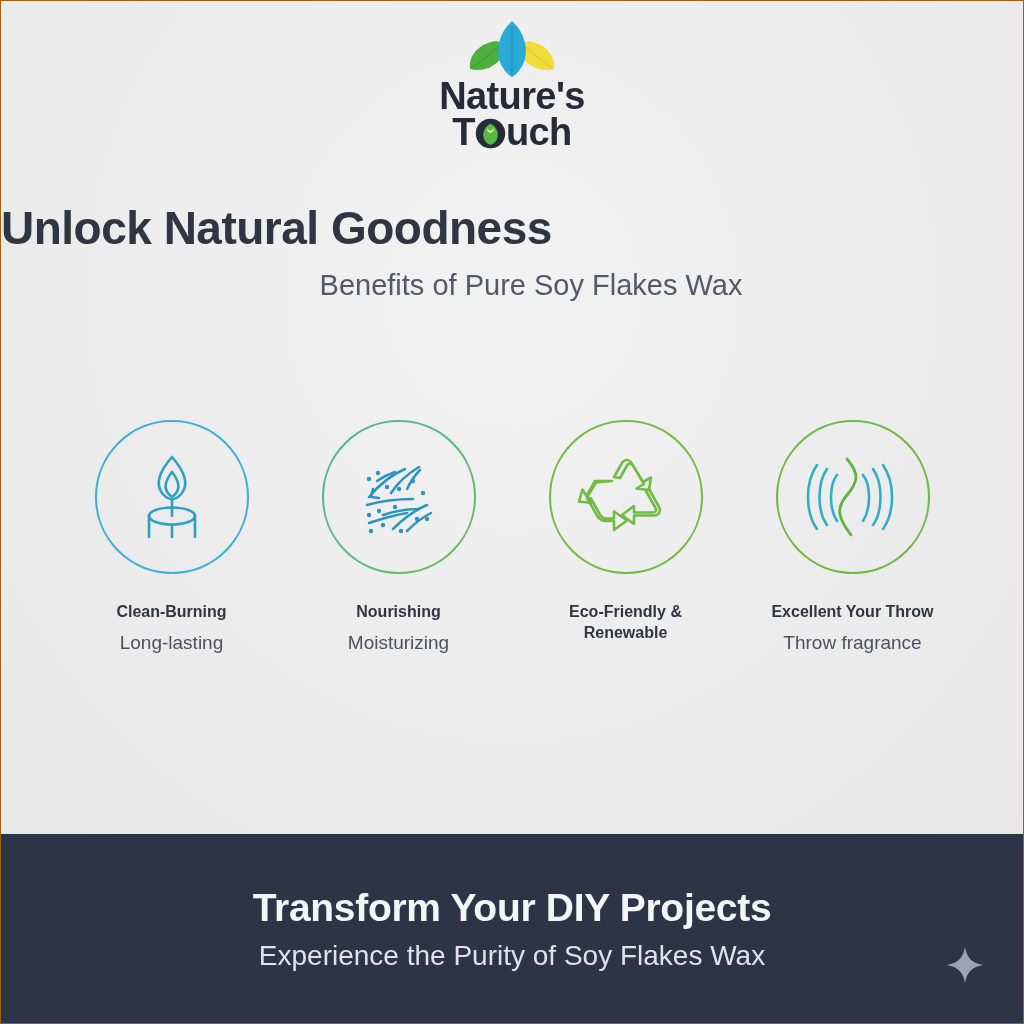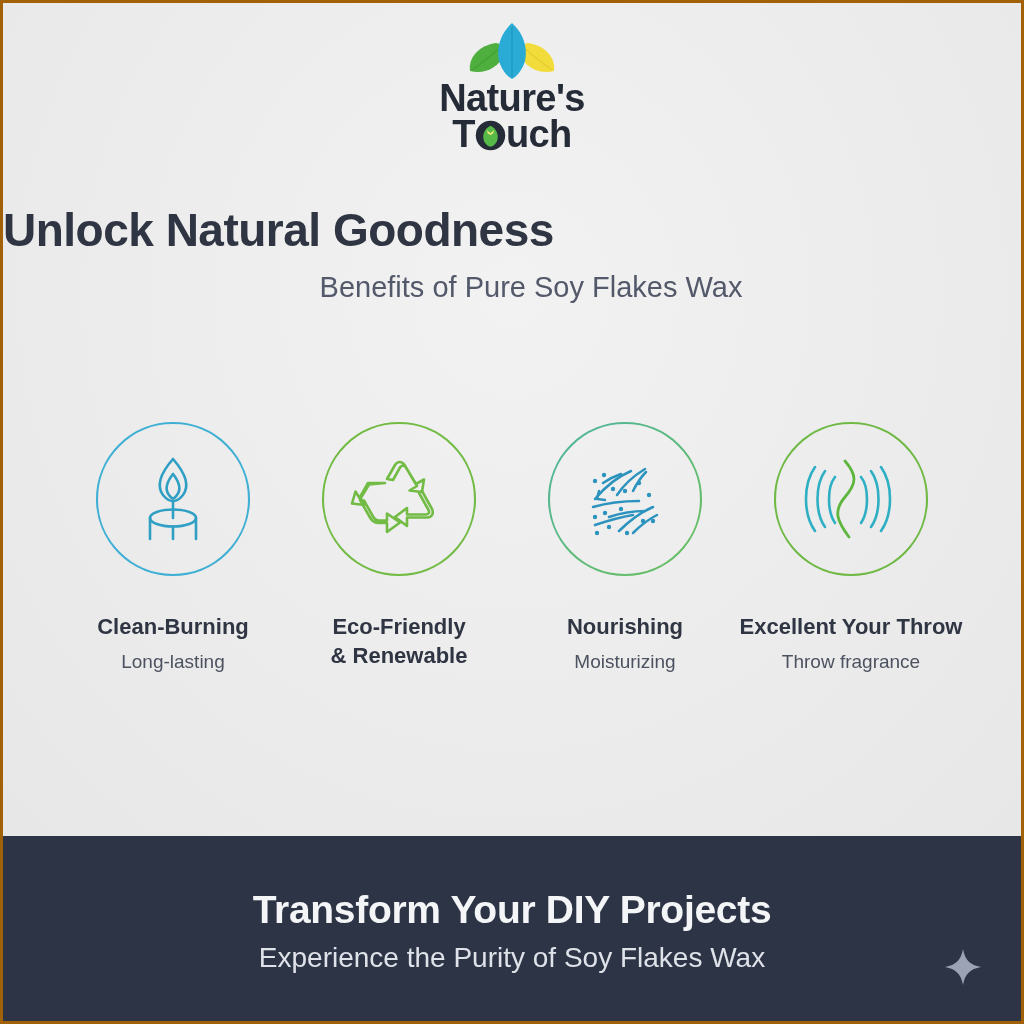--- a/index.html
+++ b/index.html
@@ -10,21 +10,21 @@
   body {
     font-family: "Liberation Sans", sans-serif;
   }
   .poster {
     position: relative;
     width: 1024px;
     height: 1024px;
     overflow: hidden;
     background: #86efac;
     box-sizing: border-box;
-    border: 3px solid #a16207;
+    border: 1px solid #a16207;
   }
   
   .poster-bg {
     position: absolute;
     left: 0; top: 0; right: 0; height: 833px;
     background:
       radial-gradient(ellipse at 50% 35%, #f2f2f2 0%, #ececec 55%, #e7e7e8 100%);
   }
 
   
@@ -107,22 +107,22 @@
     display: flex;
     flex-direction: column;
     align-items: center;
   }
   .feature-circle {
     width: 156px;
     height: 156px;
     display: block;
   }
   .feature-title {
-    margin-top: 35px;
-    font-size: 22px;
+    margin-top: 26px;
+    font-size: 16px;
     font-weight: bold;
     color: #2f3542;
     text-align: center;
     line-height: 1.33;
     white-space: nowrap;
   }
   .feature-title.wrap {
     white-space: normal;
     max-width: 150px;
   }
@@ -218,37 +218,20 @@
           <path d="M78 53 C71 62 70 69 74 74 C76 77 77 77.5 78 77.5 C79 77.5 80 77 82 74 C86 69 85 62 78 53 Z"></path>
           <path d="M78 80 L78 97"></path>
           <ellipse cx="78" cy="97" rx="23" ry="8.5"></ellipse>
           <path d="M55 97 L55 118"></path>
           <path d="M101 97 L101 118"></path>
           <path d="M78 105.5 L78 118"></path>
         </g>
       </svg>
       <div class="feature-title">Clean-Burning</div>
       <div class="feature-sub">Long-lasting</div>
-    </div>
-
-    <div class="feature">
-      <svg class="feature-circle" viewBox="0 0 156 156">
-        <circle cx="78" cy="78" r="76" fill="none" stroke="#72BB44" stroke-width="2.1"></circle>
-        <g fill="none" stroke="#72BB44" stroke-width="2.6" stroke-linejoin="round" stroke-linecap="round">
-
-          <path d="M66 58 L74 44 C76.5 40 81 40 83.5 44 L95 63 L103 58.5 L101 71 L88.5 69.5 L96 65 L85 46.5 C83.5 44 80.5 44 79 46.5 L72 59 Z"></path>
-
-          <path d="M64 62 L47 62 L38.5 77 L34.5 70.5 L31 82.5 L43.5 84 L39.5 77.5 L48 63.5 Z"></path>
-          <path d="M39 79 L49 96.5 C51 100 54 102 58 102 L66 102 L66 111 L79 101.5 L66 92.5 L66 99.5 L58 99.5 C55.5 99.5 53.5 98 52 95.5 L43 79.5 Z"></path>
-
-          <path d="M101 70 L111 88 C113 92 111 96.5 106.5 96.5 L86 96.5 L86 105 L74 96 L86 87 L86 93.5 L105 93.5 C107.5 93.5 109 91.5 107.5 89 L98 72 Z"></path>
-        </g>
-      </svg>
-      <div class="feature-title wrap">Eco-Friendly &amp; Renewable</div>
-
     </div>
 
     <div class="feature">
       <svg class="feature-circle" viewBox="0 0 156 156">
         <defs>
           <linearGradient id="ringGrad2" x1="0" y1="0" x2="1" y2="1">
             <stop offset="0%" stop-color="#4FB5A0"></stop>
             <stop offset="100%" stop-color="#6CC05C"></stop>
           </linearGradient>
         </defs>
@@ -281,20 +264,37 @@
           <circle cx="106" cy="100" r="2.2"></circle>
           <circle cx="50" cy="112" r="2.2"></circle>
         </g>
       </svg>
       <div class="feature-title">Nourishing</div>
       <div class="feature-sub">Moisturizing</div>
     </div>
 
     <div class="feature">
       <svg class="feature-circle" viewBox="0 0 156 156">
+        <circle cx="78" cy="78" r="76" fill="none" stroke="#72BB44" stroke-width="2.1"></circle>
+        <g fill="none" stroke="#72BB44" stroke-width="2.6" stroke-linejoin="round" stroke-linecap="round">
+
+          <path d="M66 58 L74 44 C76.5 40 81 40 83.5 44 L95 63 L103 58.5 L101 71 L88.5 69.5 L96 65 L85 46.5 C83.5 44 80.5 44 79 46.5 L72 59 Z"></path>
+
+          <path d="M64 62 L47 62 L38.5 77 L34.5 70.5 L31 82.5 L43.5 84 L39.5 77.5 L48 63.5 Z"></path>
+          <path d="M39 79 L49 96.5 C51 100 54 102 58 102 L66 102 L66 111 L79 101.5 L66 92.5 L66 99.5 L58 99.5 C55.5 99.5 53.5 98 52 95.5 L43 79.5 Z"></path>
+
+          <path d="M101 70 L111 88 C113 92 111 96.5 106.5 96.5 L86 96.5 L86 105 L74 96 L86 87 L86 93.5 L105 93.5 C107.5 93.5 109 91.5 107.5 89 L98 72 Z"></path>
+        </g>
+      </svg>
+      <div class="feature-title wrap">Eco-Friendly &amp; Renewable</div>
+
+    </div>
+
+    <div class="feature">
+      <svg class="feature-circle" viewBox="0 0 156 156">
         <circle cx="78" cy="78" r="76" fill="none" stroke="#6FB944" stroke-width="2.1"></circle>
 
         <path d="M72 40 C84 54 84 62 72 76 C60 90 64 100 76 116" fill="none" stroke="#5FB63F" stroke-width="2.8" stroke-linecap="round"></path>
         <g fill="none" stroke="#2FAFC4" stroke-width="2.6" stroke-linecap="round">
 
           <path d="M62 56 C54 66 54 90 62 102"></path>
           <path d="M52 50 C42 64 42 92 52 106"></path>
           <path d="M42 46 C30 63 30 93 42 110"></path>
 
           <path d="M88 56 C96 66 96 90 88 102"></path>

